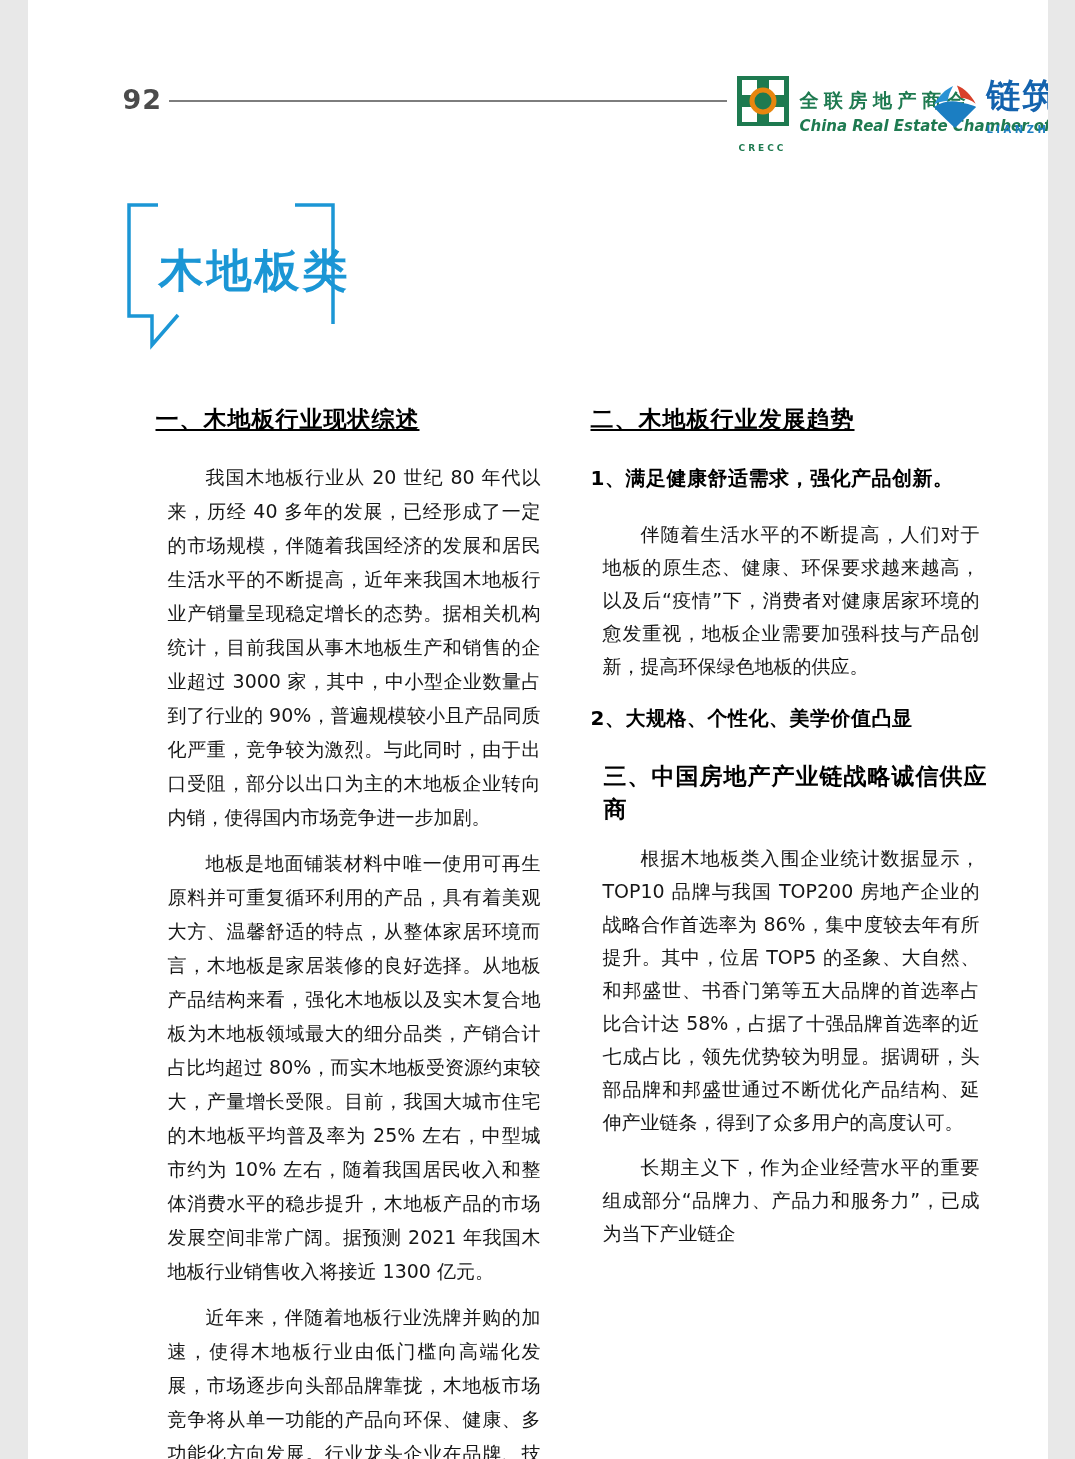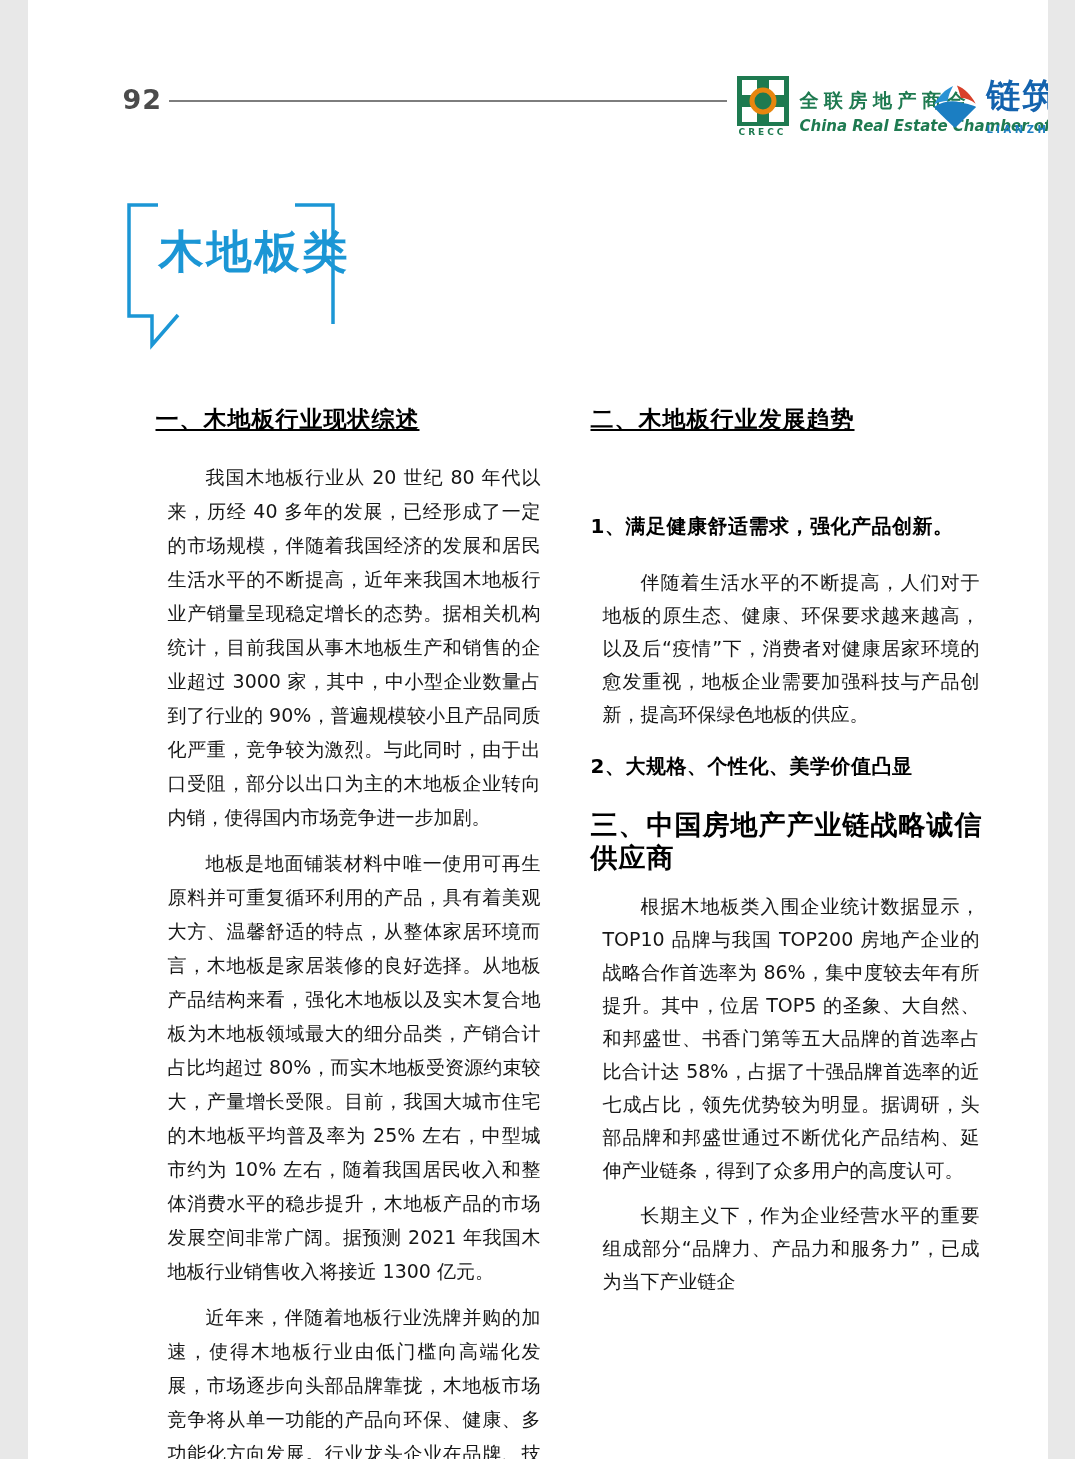--- a/index.html
+++ b/index.html
@@ -15,59 +15,59 @@
   
   .page-num{
     position:absolute;left:95px;top:84px;
     font-size:27px;font-weight:600;color:#4b4b4b;letter-spacing:1px;
   }
   .header-rule{
     position:absolute;left:141px;top:100px;width:558px;height:2px;background:#7d7d7d;
   }
   .crecc{position:absolute;left:708px;top:76px;display:flex;align-items:flex-start;}
   .crecc-mark{width:54px;display:flex;flex-direction:column;align-items:center;}
-  .crecc-abbr{font-size:9px;font-weight:700;color:#1e7a50;letter-spacing:3px;margin-top:1px;}
+  .crecc-abbr{font-size:9px;font-weight:700;color:#1e7a50;letter-spacing:3px;margin-top:17px;}
   .crecc-names{margin-left:10px;padding-top:12px;}
   .crecc-cn{font-size:19px;font-weight:700;color:#1e7a50;letter-spacing:5.5px;white-space:nowrap;}
   .crecc-en{font-size:15px;font-weight:700;color:#1e7a50;margin-top:3px;white-space:nowrap;font-style:italic;}
   .lianzhu{position:absolute;left:903px;top:78px;display:flex;align-items:center;}
   .lianzhu-names{margin-left:8px;}
   .lianzhu-cn{font-size:34px;font-weight:800;color:#1463ae;letter-spacing:2px;line-height:1;}
   .lianzhu-en{font-size:10px;font-weight:700;color:#1b7ec2;letter-spacing:3.5px;margin-top:12px;}
   
   .title-frame{position:absolute;left:99px;top:203px;}
   .chapter-title{
-    position:absolute;left:131px;top:222px;
+    position:absolute;left:131px;top:241px;
     font-size:45px;font-weight:800;color:#1b96d5;letter-spacing:3px;margin:0;
     white-space:nowrap;
   }
   
   .col{position:absolute;top:404px;}
   .col-left{left:128px;width:397px;}
   .col-right{left:563px;width:401px;}
   .h-main{
     font-size:23px;font-weight:800;color:#000;margin:0;
     letter-spacing:1px;line-height:31px;text-decoration:underline;
   }
   .col-left .h-main{margin-bottom:25px;}
-  .col-right .h-main{margin-bottom:78px;}
+  .col-right .h-main{margin-bottom:30px;}
   .h-sub{
     font-size:20px;font-weight:800;color:#000;margin:0 0 26px 0;
     letter-spacing:0.5px;line-height:27px;white-space:nowrap;
   }
   .h-sub2{margin-top:22px;margin-bottom:19px;}
   .body-p{
     font-size:19px;color:#161616;margin:12px;
     text-align:justify;text-indent:2em;
   }
   .col-left .body-p{line-height:34px;}
   .col-right .body-p{line-height:33px;}
   .h-main-3{
-    font-size:27px;font-weight:800;color:#000;
-    margin:28px 0 16px 0;letter-spacing:1px;line-height:33px;
+    font-size:23px;font-weight:800;color:#000;
+    margin:28px 0 16px 13px;letter-spacing:1px;line-height:33px;
   }
   .h-main-3 .l2{padding-left:1.95em;display:block;}
 </style>
 </head>
 <body>
 
 <div class="page">
 
   <span class="page-num">92</span>
   <div class="header-rule"></div>

